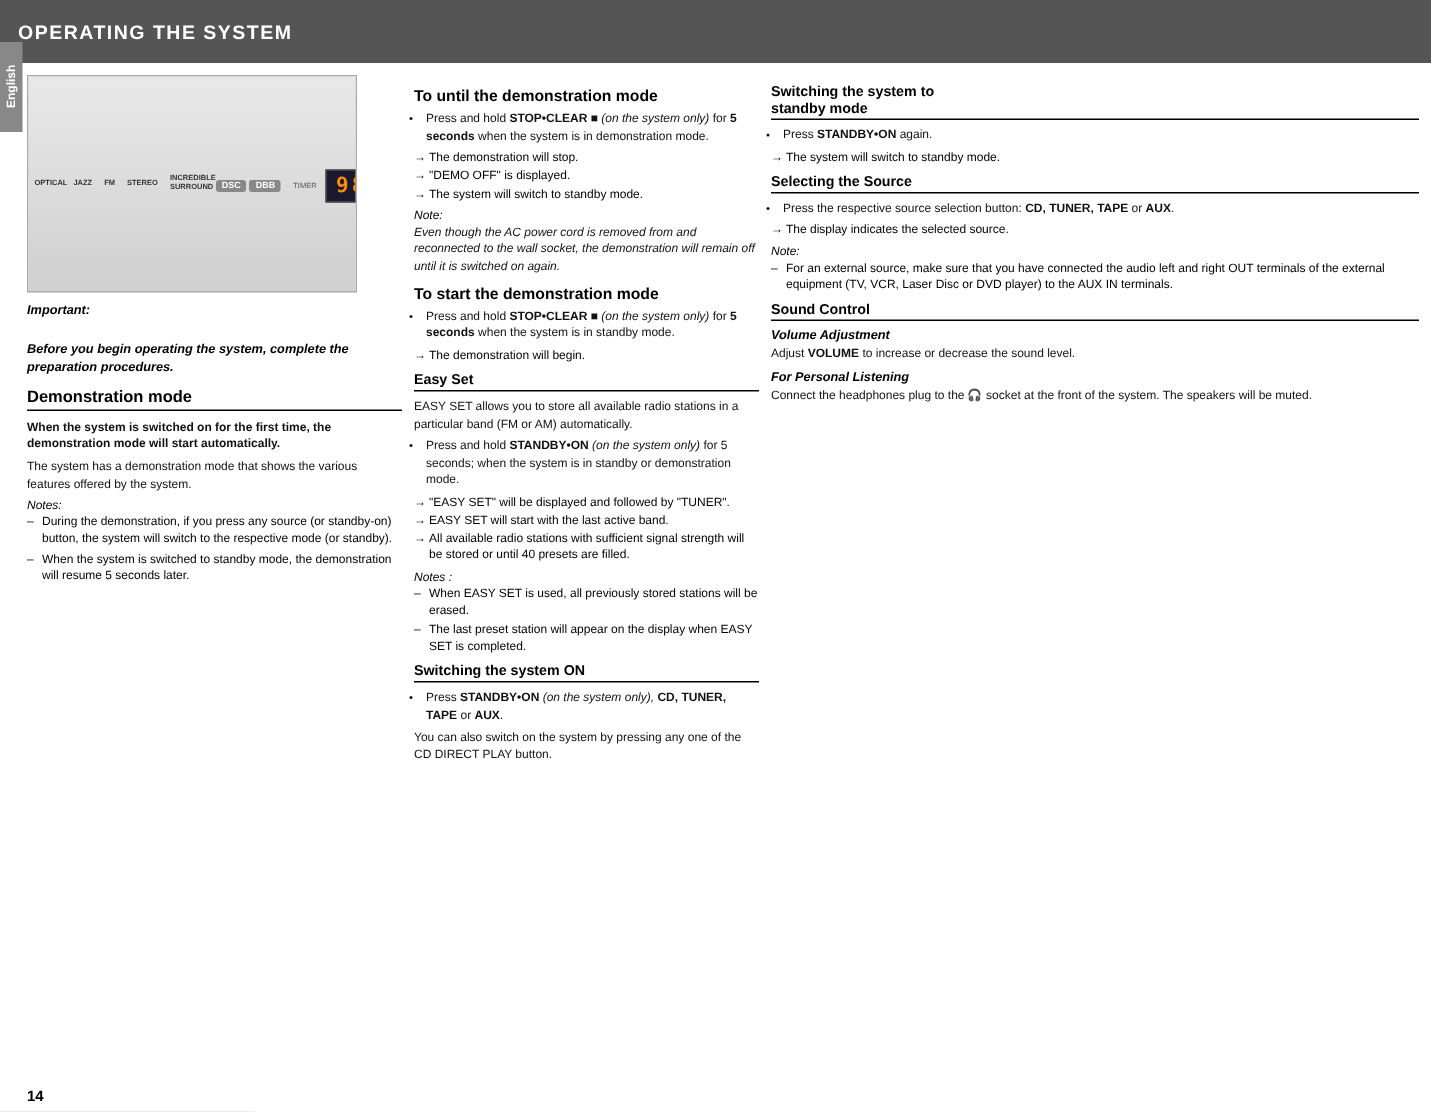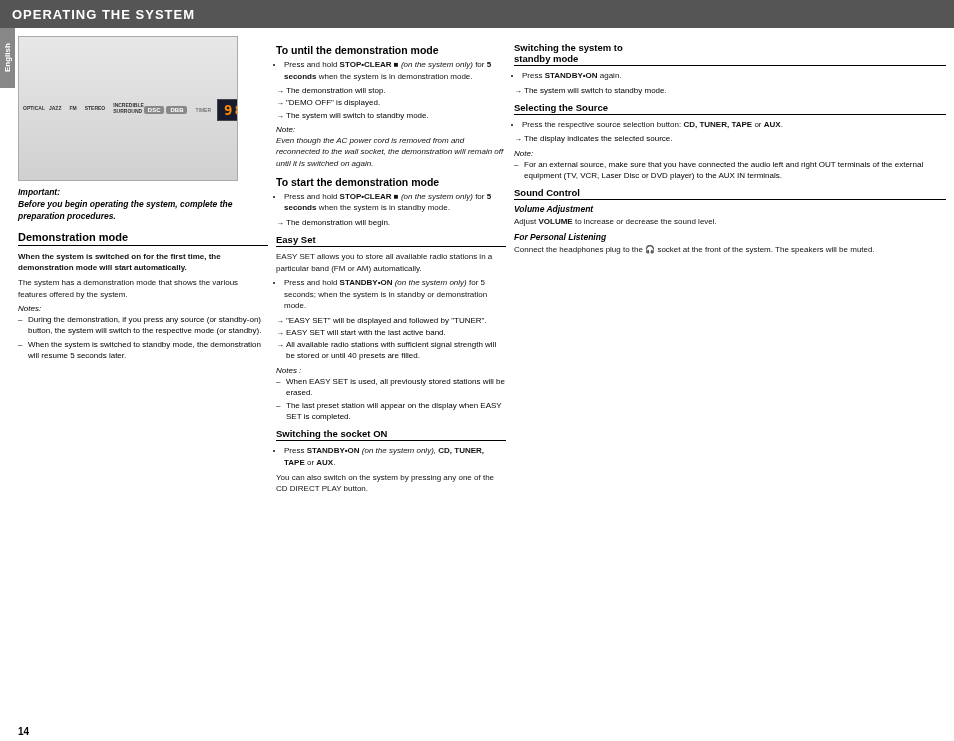--- a/index.html
+++ b/index.html
@@ -13,21 +13,21 @@
     }
     .page {
       width: 954px;
       min-height: 741px;
       background: #fff;
       position: relative;
     }
     
     .header-bar {
       background: #555;
-      height: 28px;
+      height: 42px;
       display: flex;
       align-items: center;
       padding: 0 12px;
       position: relative;
       text-align: center;
     }
     .header-bar-title {
       color: #fff;
       font-size: 13px;
       font-weight: bold;
@@ -152,21 +152,21 @@
     }
 
     
     .important-box {
       margin-bottom: 6px;
     }
     .important-title {
       font-style: italic;
       font-weight: bold;
       font-size: 8.5px;
-      margin-bottom: 2px;
+      margin-bottom: 16px;
     }
     .important-text {
       font-style: italic;
       font-weight: bold;
       font-size: 8.5px;
       line-height: 1.4;
     }
 
     
     .section-heading {
@@ -411,21 +411,21 @@
         </ul>
         <div class="arrow-item">"EASY SET" will be displayed and followed by "TUNER".</div>
         <div class="arrow-item">EASY SET will start with the last active band.</div>
         <div class="arrow-item">All available radio stations with sufficient signal strength will be stored or until 40 presets are filled.</div>
         <div class="note-label">Notes :</div>
         <div class="dash-item">When EASY SET is used, all previously stored stations will be erased.</div>
         <div class="dash-item">The last preset station will appear on the display when EASY SET is completed.</div>
       </div>
 
       <div>
-        <div class="subsection-heading">Switching the socket ON</div>
+        <div class="subsection-heading">Switching the system ON</div>
         <ul class="bullet-list">
           <li class="bullet-item">
             Press <strong>STANDBY•ON</strong> <em>(on the system only),</em> <strong>CD, TUNER, TAPE</strong> or <strong>AUX</strong>.
           </li>
         </ul>
         <div class="body-text">You can also switch on the system by pressing any one of the CD DIRECT PLAY button.</div>
       </div>
 
     </div>
 

